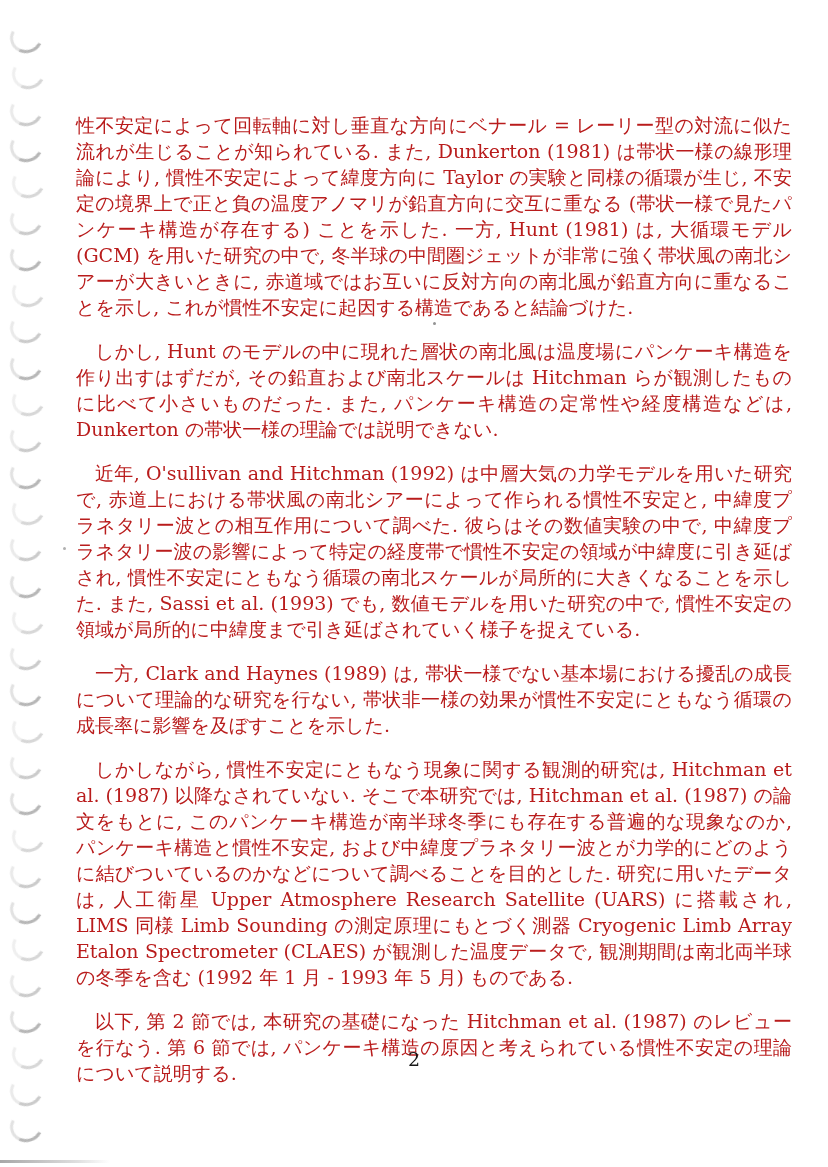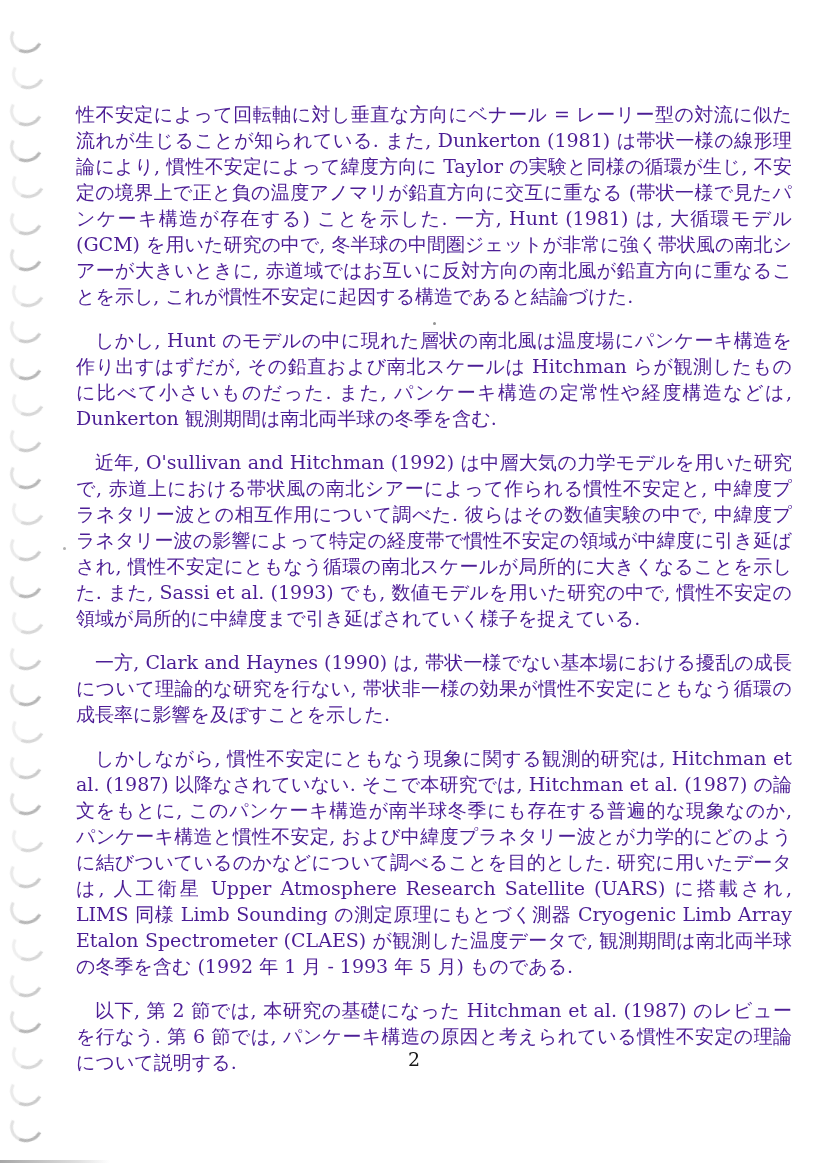--- a/index.html
+++ b/index.html
@@ -6,22 +6,22 @@
   .scan {
     position:relative;
     width:828px; height:1167px;
     background:#ffffff;
     overflow:hidden;
     font-family:"DejaVu Serif","Liberation Serif",serif;
   }
   
   .text-block {
     position:absolute;
-    left:76px; top:101px; width:716px;
-    color:#4c1d95;
+    left:76px; top:112px; width:716px;
+    color:#b91c1c;
     font-size:19px;
     line-height:26px;
     text-align:justify;
     text-justify:inter-ideograph;
   }
   .text-block p { margin:0 0 18px 0; }
   .text-block p.indent { text-indent:19px; }
 
   
   .page-number {
@@ -95,23 +95,23 @@
       <div class="hole" style="top: 929.5px;"></div>
       <div class="hole" style="top: 965.8px;"></div>
       <div class="hole" style="top: 1002.1px;"></div>
       <div class="hole" style="top: 1038.4px;"></div>
       <div class="hole" style="top: 1074.7px;"></div>
       <div class="hole" style="top: 1111px;"></div>
     </div>
 
   <div class="text-block" id="doc-body">
       <p>性不安定によって回転軸に対し垂直な方向にベナール = レーリー型の対流に似た流れが生じることが知られている. また, Dunkerton (1981) は帯状一様の線形理論により, 慣性不安定によって緯度方向に Taylor の実験と同様の循環が生じ, 不安定の境界上で正と負の温度アノマリが鉛直方向に交互に重なる (帯状一様で見たパンケーキ構造が存在する) ことを示した. 一方, Hunt (1981) は, 大循環モデル (GCM) を用いた研究の中で, 冬半球の中間圏ジェットが非常に強く帯状風の南北シアーが大きいときに, 赤道域ではお互いに反対方向の南北風が鉛直方向に重なることを示し, これが慣性不安定に起因する構造であると結論づけた.</p>
-      <p class="indent">しかし, Hunt のモデルの中に現れた層状の南北風は温度場にパンケーキ構造を作り出すはずだが, その鉛直および南北スケールは Hitchman らが観測したものに比べて小さいものだった. また, パンケーキ構造の定常性や経度構造などは, Dunkerton 観測期間は南北両半球の冬季を含む.</p>
+      <p class="indent">しかし, Hunt のモデルの中に現れた層状の南北風は温度場にパンケーキ構造を作り出すはずだが, その鉛直および南北スケールは Hitchman らが観測したものに比べて小さいものだった. また, パンケーキ構造の定常性や経度構造などは, Dunkerton の帯状一様の理論では説明できない.</p>
       <p class="indent">近年, O'sullivan and Hitchman (1992) は中層大気の力学モデルを用いた研究で, 赤道上における帯状風の南北シアーによって作られる慣性不安定と, 中緯度プラネタリー波との相互作用について調べた. 彼らはその数値実験の中で, 中緯度プラネタリー波の影響によって特定の経度帯で慣性不安定の領域が中緯度に引き延ばされ, 慣性不安定にともなう循環の南北スケールが局所的に大きくなることを示した. また, Sassi et al. (1993) でも, 数値モデルを用いた研究の中で, 慣性不安定の領域が局所的に中緯度まで引き延ばされていく様子を捉えている.</p>
-      <p class="indent">一方, Clark and Haynes (1990) は, 帯状一様でない基本場における擾乱の成長について理論的な研究を行ない, 帯状非一様の効果が慣性不安定にともなう循環の成長率に影響を及ぼすことを示した.</p>
+      <p class="indent">一方, Clark and Haynes (1989) は, 帯状一様でない基本場における擾乱の成長について理論的な研究を行ない, 帯状非一様の効果が慣性不安定にともなう循環の成長率に影響を及ぼすことを示した.</p>
       <p class="indent">しかしながら, 慣性不安定にともなう現象に関する観測的研究は, Hitchman et al. (1987) 以降なされていない. そこで本研究では, Hitchman et al. (1987) の論文をもとに, このパンケーキ構造が南半球冬季にも存在する普遍的な現象なのか, パンケーキ構造と慣性不安定, および中緯度プラネタリー波とが力学的にどのように結びついているのかなどについて調べることを目的とした. 研究に用いたデータは, 人工衛星 Upper Atmosphere Research Satellite (UARS) に搭載され, LIMS 同様 Limb Sounding の測定原理にもとづく測器 Cryogenic Limb Array Etalon Spectrometer (CLAES) が観測した温度データで, 観測期間は南北両半球の冬季を含む (1992 年 1 月 - 1993 年 5 月) ものである.</p>
       <p class="indent">以下, 第 2 節では, 本研究の基礎になった Hitchman et al. (1987) のレビューを行なう. 第 6 節では, パンケーキ構造の原因と考えられている慣性不安定の理論について説明する.</p>
     </div>
 
   <div class="page-number">2</div>
 
   <div class="streak"></div>
   <div class="speck" style="left:433px; top:322px;"></div>
   <div class="speck" style="left:63px;  top:547px; opacity:0.4;"></div>
 

